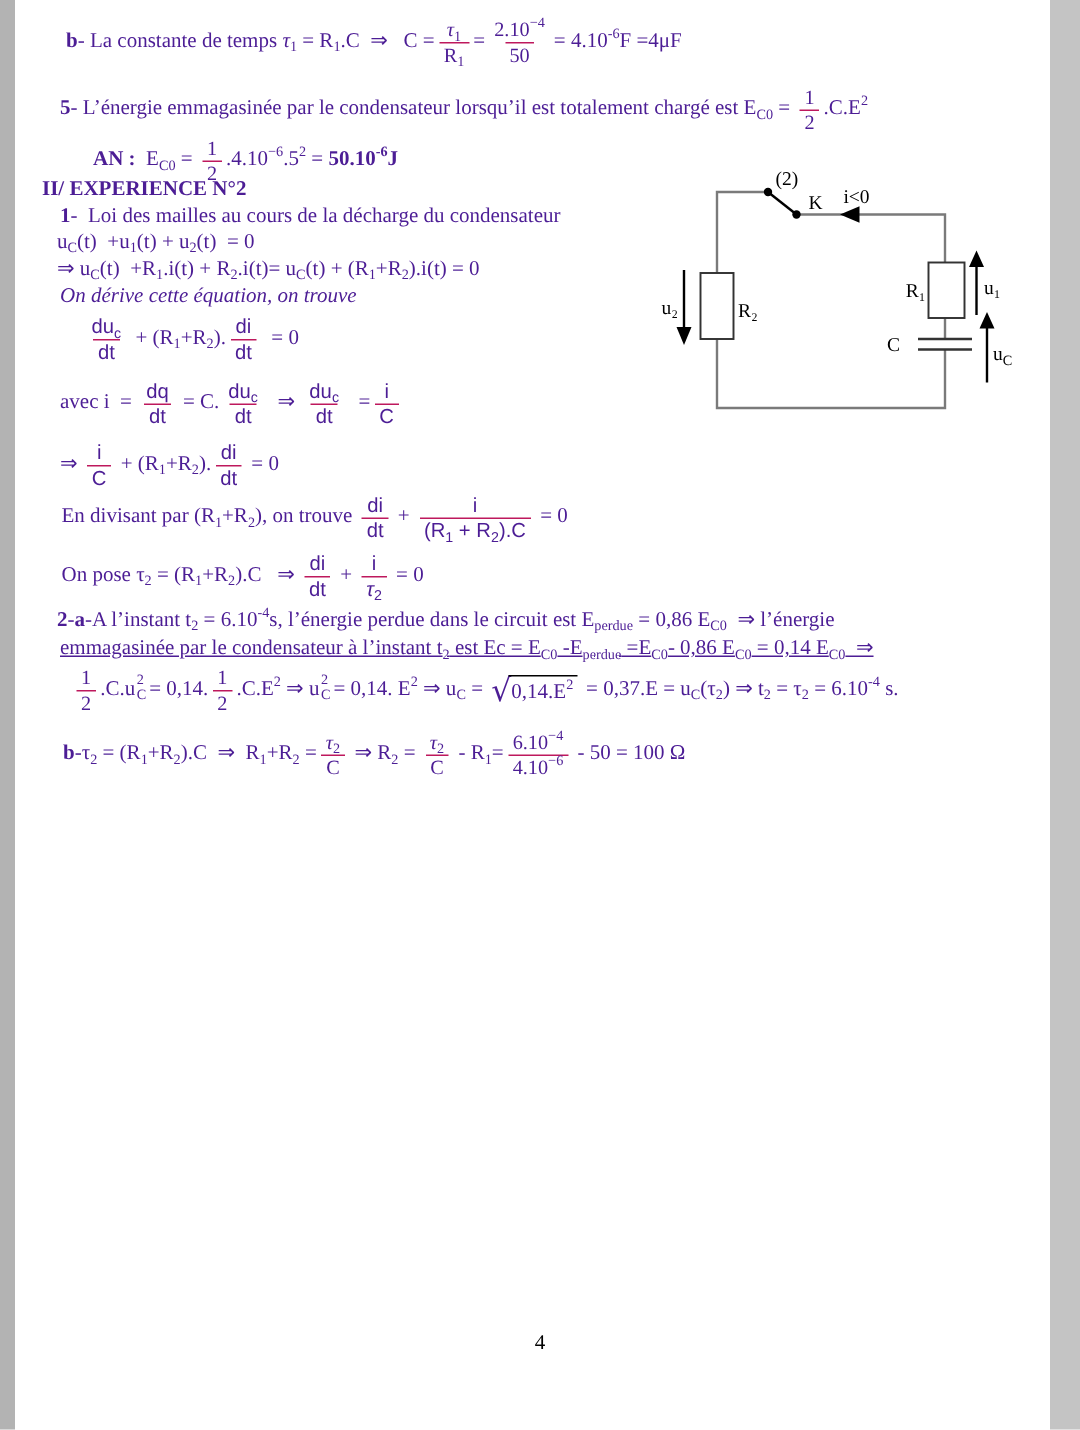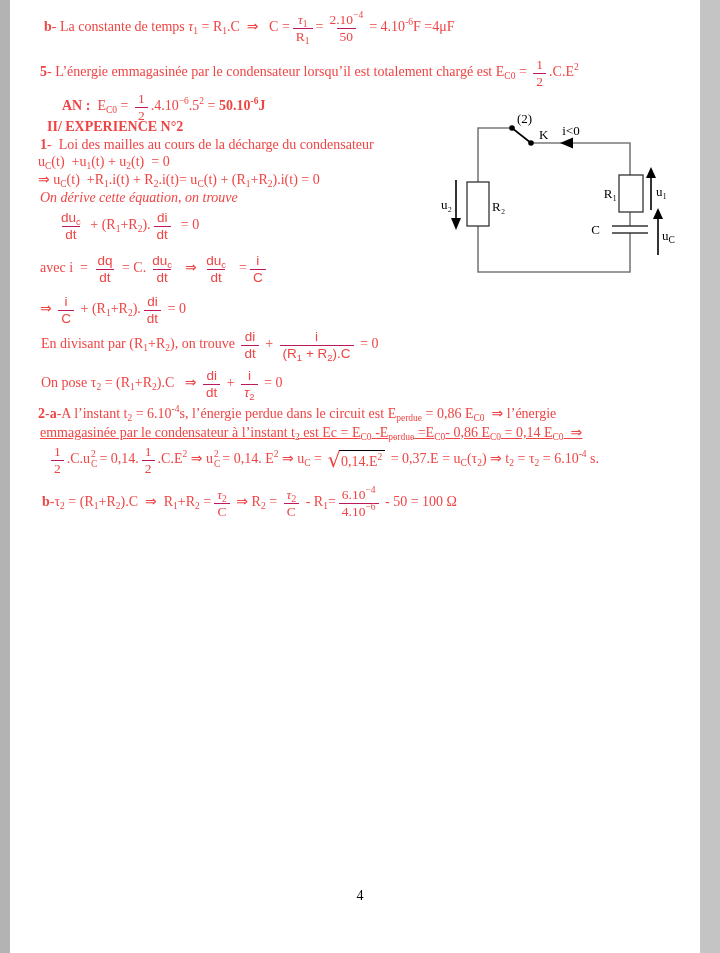--- a/index.html
+++ b/index.html
@@ -4,21 +4,21 @@
 <style>
   html,body{margin:0;padding:0;}
   body{
     width:720px;height:953px;position:relative;background:#ffffff;
     font-family:"Liberation Serif",serif;color:#000;overflow:hidden;
   }
   .strip-left{position:absolute;left:0;top:0;width:10px;height:953px;background:#b3b3b3;}
   .strip-right{position:absolute;left:700px;top:0;width:20px;height:953px;background:#c4c4c4;}
   .doc-line{
     position:absolute;display:block;font-size:14px;line-height:1.25;
-    white-space:pre;color:#ef4444;
+    white-space:pre;color:#4c1d95;
   }
   .bold{font-weight:bold;}
   .ital{font-style:italic;}
   .doc-line sub{font-size:9.5px;line-height:0;vertical-align:-3px;}
   .doc-line sup{font-size:9.5px;line-height:0;vertical-align:6px;}
   .frac{
     display:inline-flex;flex-direction:column;align-items:center;
     vertical-align:middle;margin:0 3px;text-align:center;
   }
   .frac .num,.frac .den{display:block;line-height:1.15;padding:0 3px;font-size:13.5px;white-space:pre;}
@@ -37,21 +37,21 @@
 </head>
 <body>
 
 <div class="strip-left"></div>
 <div class="strip-right"></div>
 
 <div id="doc">
     <div class="doc-line" style="left: 44px; top: 12px;"><span class="bold">b</span><span>- La constante de temps </span><span class="ital">τ</span><sub>1</sub><span> = R</span><sub>1</sub><span>.C  ⇒   C =</span><span class="frac"><span class="num"><span class="ital">τ</span><sub>1</sub></span><span class="den"><span>R</span><sub>1</sub></span></span><span>=</span><span class="frac"><span class="num"><span>2.10</span><sup>−4</sup></span><span class="den"><span>50</span></span></span><span>= 4.10</span><sup>-6</sup><span>F =4μF</span></div>
     <div class="doc-line" style="left: 40px; top: 57px;"><span class="bold">5</span><span>- L’énergie emmagasinée par le condensateur lorsqu’il est totalement chargé est E</span><sub>C0</sub><span> = </span><span class="frac"><span class="num"><span>1</span></span><span class="den"><span>2</span></span></span><span>.C.E</span><sup>2</sup></div>
     <div class="doc-line" style="left: 62px; top: 91px;"><span class="bold">AN :</span><span>  E</span><sub>C0</sub><span> = </span><span class="frac"><span class="num"><span>1</span></span><span class="den"><span>2</span></span></span><span>.4.10</span><sup>−6</sup><span>.5</span><sup>2</sup><span> = </span><span class="bold"><span>50.10</span><sup>-6</sup><span>J</span></span></div>
-    <div class="doc-line" style="left: 47px; top: 118px; text-align: right;"><span class="bold">II/ EXPERIENCE N°2</span></div>
+    <div class="doc-line" style="left: 28px; top: 118px; text-align: right;"><span class="bold">II/ EXPERIENCE N°2</span></div>
     <div class="doc-line" style="left: 40px; top: 136px;"><span class="bold">1</span><span>-  Loi des mailles au cours de la décharge du condensateur</span></div>
     <div class="doc-line" style="left: 38px; top: 153px;"><span>u</span><sub>C</sub><span>(t)  +u</span><sub>1</sub><span>(t) + u</span><sub>2</sub><span>(t)  = 0</span></div>
     <div class="doc-line" style="left: 38px; top: 171px;"><span>⇒ u</span><sub>C</sub><span>(t)  +R</span><sub>1</sub><span>.i(t) + R</span><sub>2</sub><span>.i(t)= u</span><sub>C</sub><span>(t) + (R</span><sub>1</sub><span>+R</span><sub>2</sub><span>).i(t) = 0</span></div>
     <div class="doc-line" style="left: 40px; top: 189px; font-style: italic;"><span>On dérive cette équation, on trouve</span></div>
     <div class="doc-line" style="left: 55px; top: 210px;"><span class="frac sans"><span class="num"><span>du</span><sub>c</sub></span><span class="den"><span>dt</span></span></span><span> + (R</span><sub>1</sub><span>+R</span><sub>2</sub><span>).</span><span class="frac sans"><span class="num"><span>di</span></span><span class="den"><span>dt</span></span></span><span>  = 0</span></div>
     <div class="doc-line" style="left: 40px; top: 253px;"><span>avec i  = </span><span class="frac sans"><span class="num"><span>dq</span></span><span class="den"><span>dt</span></span></span><span> = C.</span><span class="frac sans"><span class="num"><span>du</span><sub>c</sub></span><span class="den"><span>dt</span></span></span><span>  ⇒ </span><span class="frac sans"><span class="num"><span>du</span><sub>c</sub></span><span class="den"><span>dt</span></span></span><span>  =</span><span class="frac sans"><span class="num"><span>i</span></span><span class="den"><span>C</span></span></span></div>
     <div class="doc-line" style="left: 40px; top: 294px;"><span>⇒ </span><span class="frac sans"><span class="num"><span>i</span></span><span class="den"><span>C</span></span></span><span> + (R</span><sub>1</sub><span>+R</span><sub>2</sub><span>).</span><span class="frac sans"><span class="num"><span>di</span></span><span class="den"><span>dt</span></span></span><span> = 0</span></div>
     <div class="doc-line" style="left: 41px; top: 329px;"><span>En divisant par (R</span><sub>1</sub><span>+R</span><sub>2</sub><span>), on trouve </span><span class="frac sans"><span class="num"><span>di</span></span><span class="den"><span>dt</span></span></span><span> + </span><span class="frac sans"><span class="num"><span>i</span></span><span class="den"><span>(R</span><sub>1</sub><span> + R</span><sub>2</sub><span>).C</span></span></span><span> = 0</span></div>
     <div class="doc-line" style="left: 41px; top: 368px;"><span>On pose τ</span><sub>2</sub><span> = (R</span><sub>1</sub><span>+R</span><sub>2</sub><span>).C   ⇒ </span><span class="frac sans"><span class="num"><span>di</span></span><span class="den"><span>dt</span></span></span><span> + </span><span class="frac sans"><span class="num"><span>i</span></span><span class="den"><span class="ital">τ</span><sub>2</sub></span></span><span> = 0</span></div>
     <div class="doc-line" style="left: 38px; top: 405px;"><span class="bold">2</span><span>-</span><span class="bold">a</span><span>-A l’instant t</span><sub>2</sub><span> = 6.10</span><sup>-4</sup><span>s, l’énergie perdue dans le circuit est E</span><sub>perdue</sub><span> = 0,86 E</span><sub>C0</sub><span>  ⇒ l’énergie</span></div>

